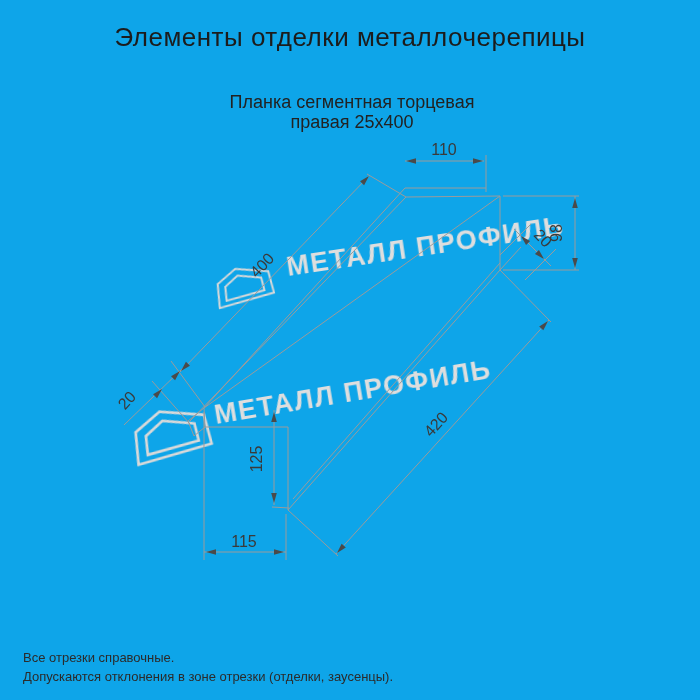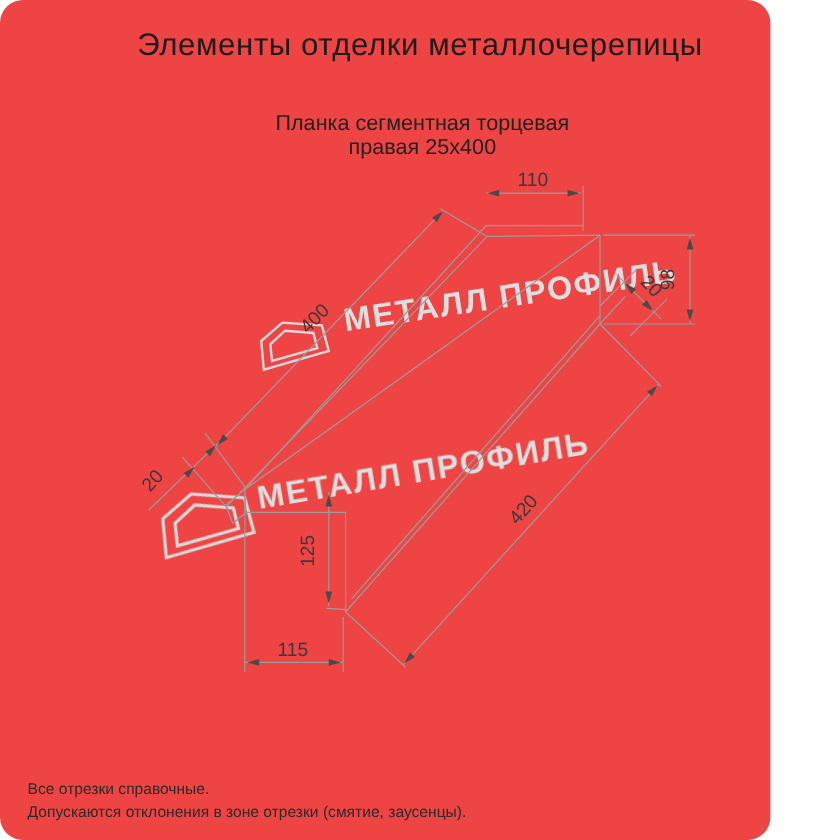--- a/index.html
+++ b/index.html
@@ -2,26 +2,25 @@
 <html><head>
 <meta charset="utf-8">
 <style>
   html, body {
     margin: 0;
     padding: 0;
     background: #ffffff;
   }
   .page {
     position: relative;
-    width: 642px;
+    width: 700px;
     height: 700px;
-    background: #ef4444;
+    background: #0ea5e9;
     overflow: hidden;
     font-family: "Liberation Sans", sans-serif;
-    border-radius: 19px;
   }
   .page-title {
     position: absolute;
     top: 22px;
     left: 0;
     width: 700px;
     text-align: center;
     font-size: 26px;
     font-weight: 400;
     color: #1c1c1c;
@@ -196,16 +195,16 @@
       <text class="dim-text" transform="translate(266,269) rotate(-46)" text-anchor="middle">400</text>
       <text class="dim-text" transform="translate(440,428) rotate(-47.7)" text-anchor="middle">420</text>
       <text class="dim-text" transform="translate(131,404) rotate(-48)" text-anchor="middle">20</text>
       <text class="dim-text" transform="translate(262,459) rotate(-90)" text-anchor="middle">125</text>
       <text class="dim-text" x="244" y="547" text-anchor="middle">115</text>
     </g>
   </svg>
 
   <div class="footer-notes">
     <div>Все отрезки справочные.</div>
-    <div>Допускаются отклонения в зоне отрезки (смятие, заусенцы).</div>
+    <div>Допускаются отклонения в зоне отрезки (отделки, заусенцы).</div>
   </div>
 
 </div>
 
 </body></html>

